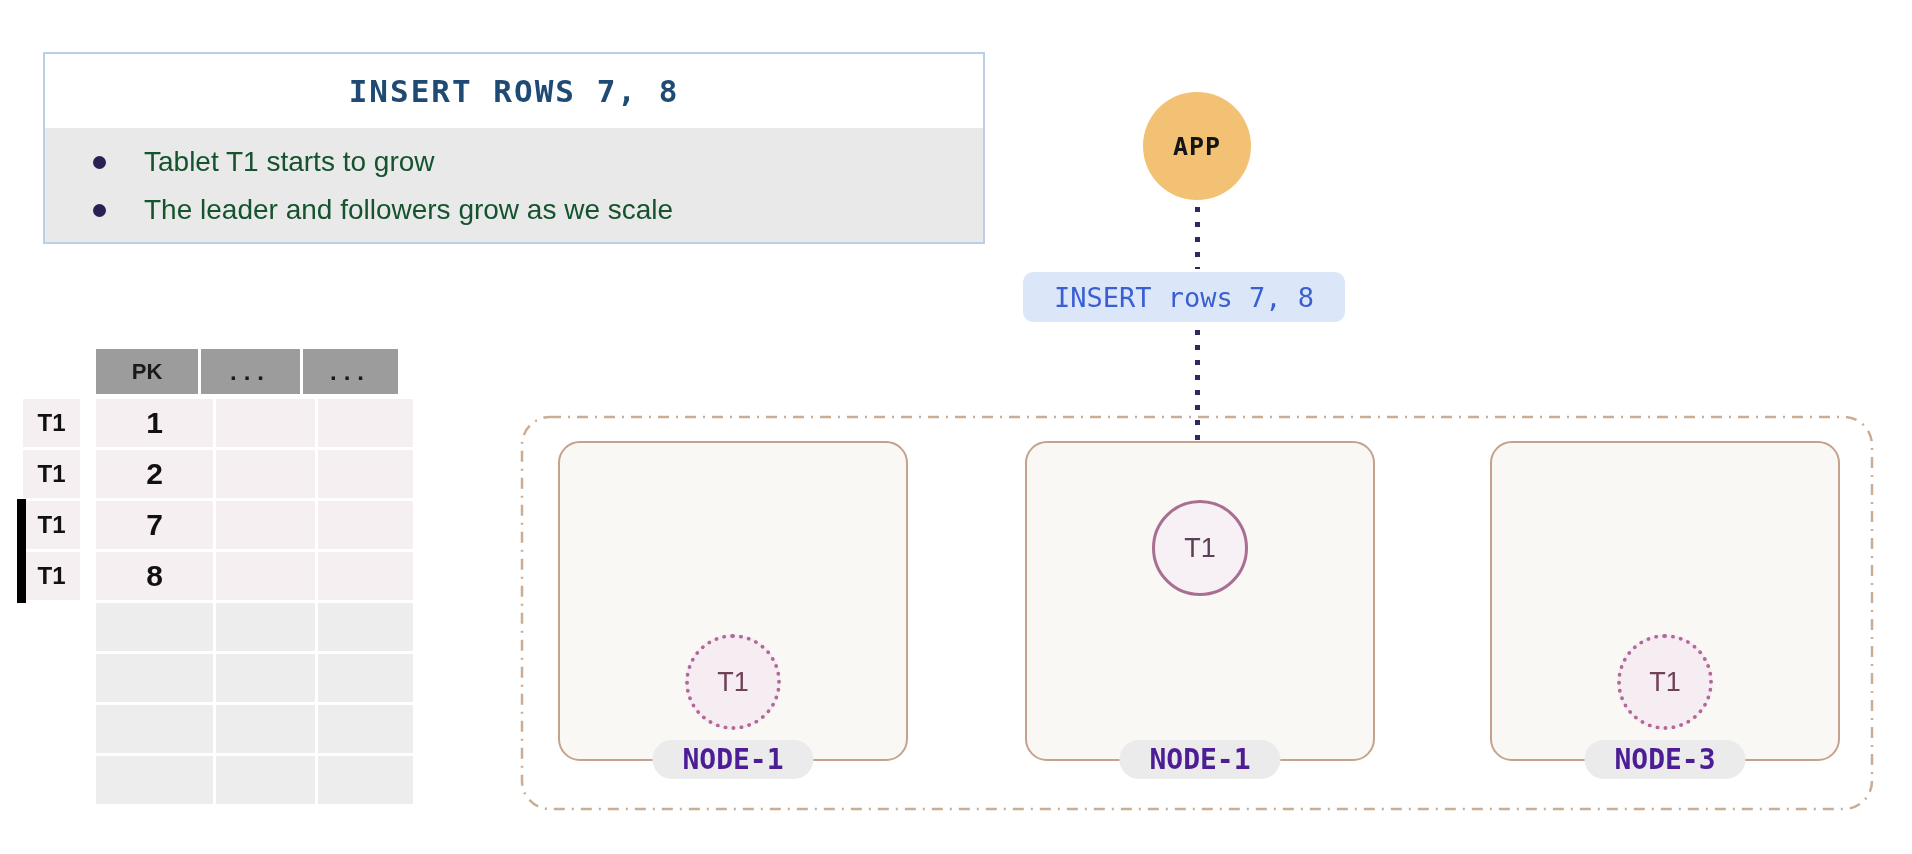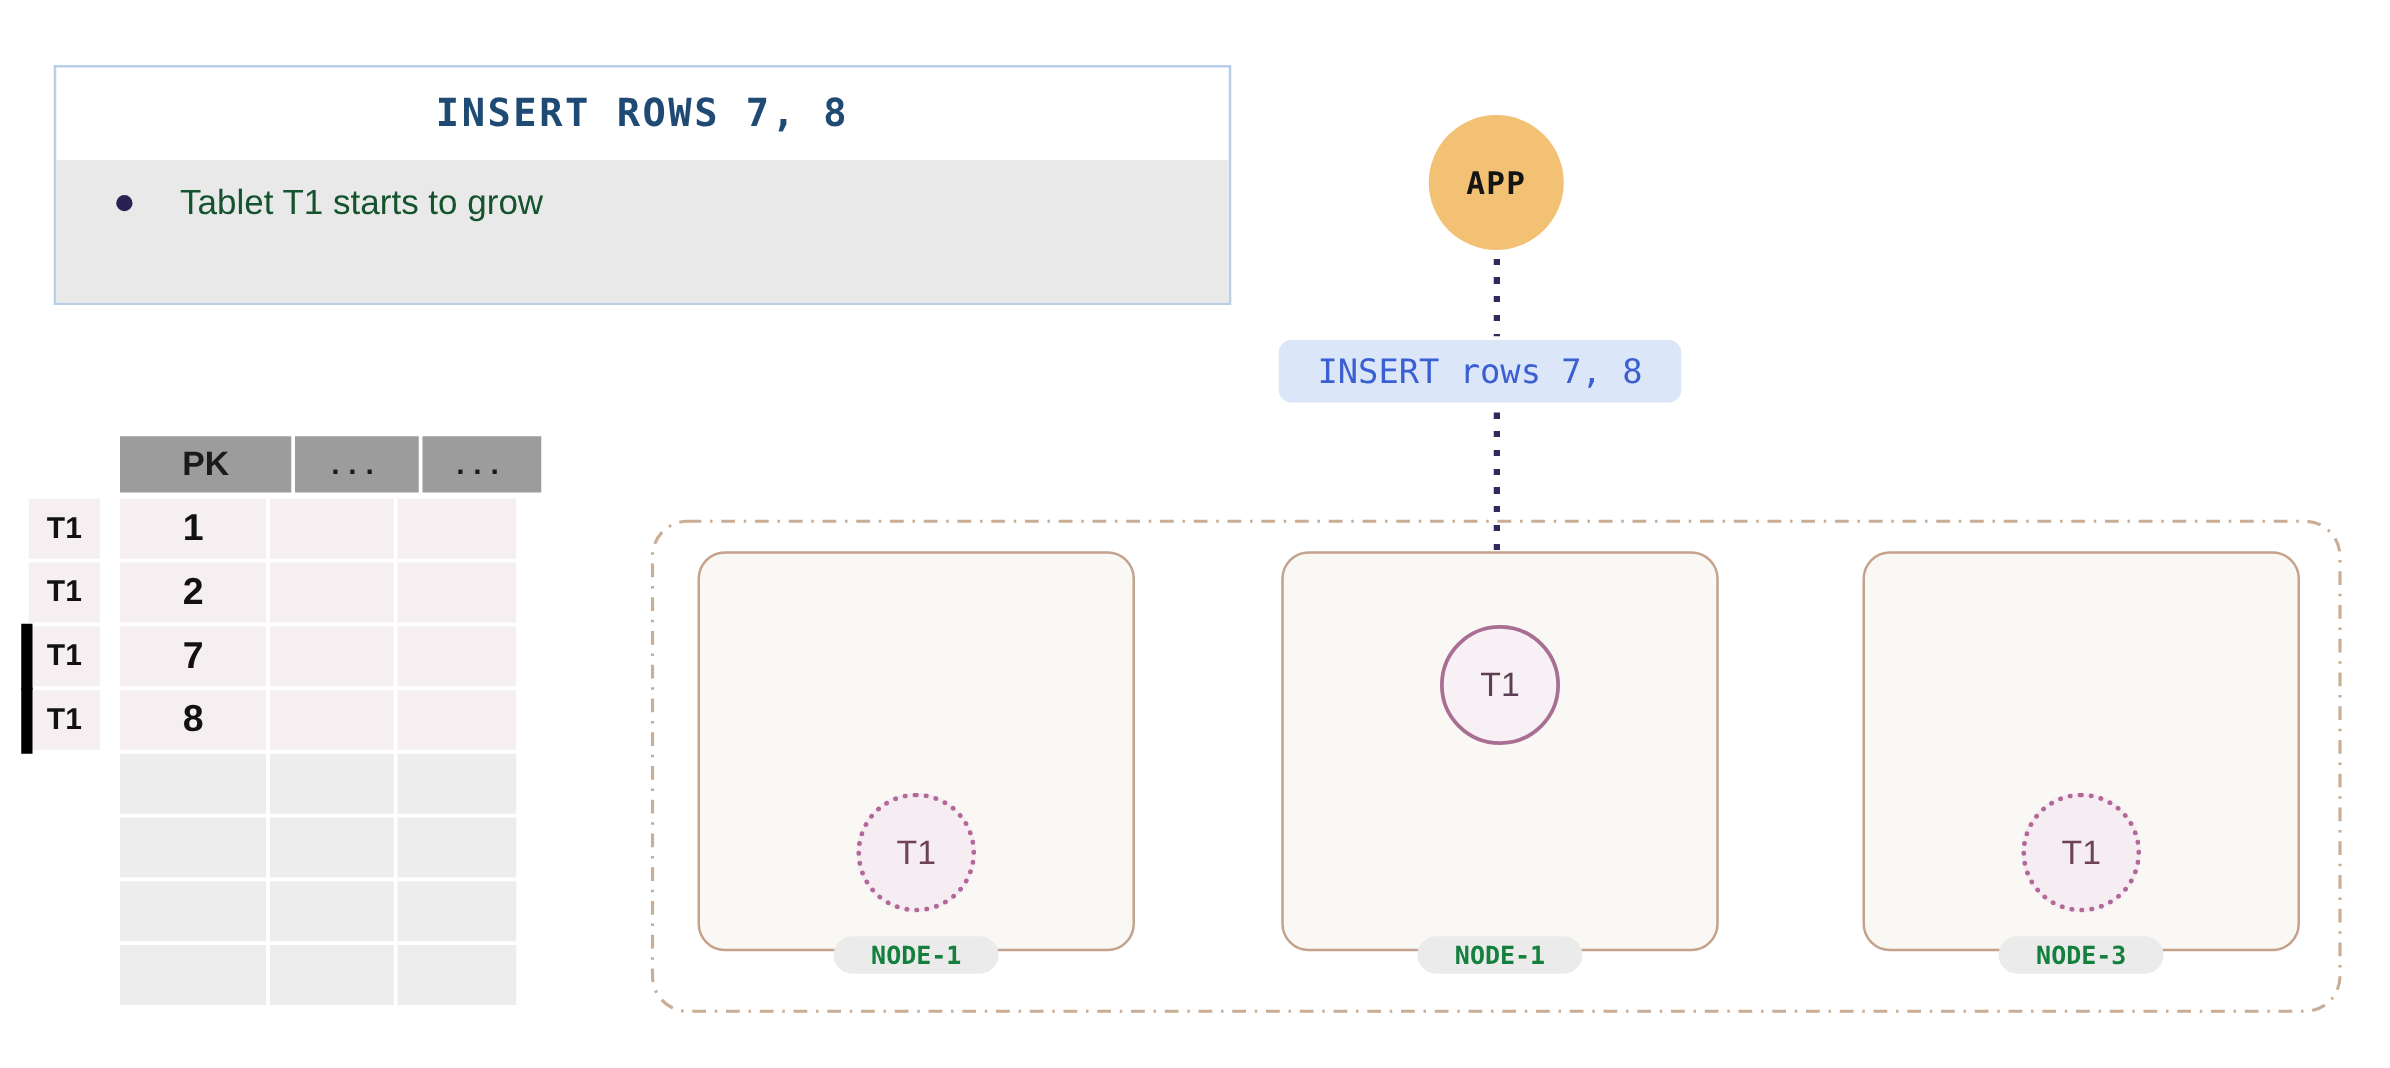--- a/index.html
+++ b/index.html
@@ -14,21 +14,21 @@
              font-size:31px;font-weight:bold;color:#1e4a74;letter-spacing:2px;}
   .info-card .card-body{position:absolute;left:0;right:0;top:74px;bottom:0;background:#e9e9e9;
              padding:10px 0 0 48px;box-sizing:border-box;}
   .bullet-row{display:flex;align-items:center;height:48px;}
   .bullet-dot{width:13px;height:13px;border-radius:50%;background:#272253;margin-right:38px;flex:0 0 auto;}
   .bullet-text{font-size:28px;color:#14532d;}
 
   
   .cell{box-sizing:border-box;display:flex;align-items:center;justify-content:center;}
   .thead-row{position:absolute;left:96px;top:349px;display:flex;gap:3px;}
-  .th{width:137px;height:45px;background:#9c9c9c;color:#1a1a1a;font-weight:bold;font-size:27px;}
+  .th{width:102px;height:45px;background:#9c9c9c;color:#1a1a1a;font-weight:bold;font-size:22px;}
   .th.dots{font-size:24px;letter-spacing:7px;width:99px;}
   .th.dots2{width:95px;}
   .trow{position:absolute;left:96px;display:flex;gap:3px;height:48px;}
   .td{width:117px;height:48px;background:#f6eff1;font-weight:bold;font-size:30px;color:#111;}
   .td.c2{width:99px;}
   .td.c3{width:95px;}
   .trow.empty .td{background:#ededed;}
   .rlabel{position:absolute;left:23px;width:57px;height:48px;background:#f6eff1;
           font-weight:bold;font-size:24px;color:#111;}
   .ins-bar{position:absolute;left:17px;width:9px;height:53px;background:#000;z-index:3;}
@@ -49,37 +49,41 @@
   .arrowhead{position:absolute;left:1181px;top:461px;}
 
   
   .cluster-border{position:absolute;left:520px;top:415px;}
   .node-box{position:absolute;top:441px;width:350px;height:320px;box-sizing:border-box;
             background:#faf8f5;border:2px solid #c4a28b;border-radius:22px;}
   .node-1{left:558px;} .node-2{left:1025px;} .node-3{left:1490px;}
   .node-label{position:absolute;left:50%;bottom:-20px;transform:translateX(-50%);
               background:#ebebeb;border-radius:21px;padding:3px 30px;white-space:nowrap;
               font-family:"DejaVu Sans Mono","Liberation Mono",monospace;
-              font-weight:bold;font-size:20px;color:#15803d;}
+              font-weight:bold;font-size:28px;color:#4c1d95;}
   .tablet{position:absolute;left:50%;width:96px;height:96px;border-radius:50%;box-sizing:border-box;
           display:flex;align-items:center;justify-content:center;font-size:27px;}
   .tablet.leader{top:57px;margin-left:-48px;background:#f7f0f4;border:3px solid #a86f92;color:#5c3f55;}
   .tablet.follower{top:191px;margin-left:-48px;background:#f6edf3;border:4px dotted #b3689a;color:#6e4259;}
 </style>
 </head>
 <body>
 
 <div class="page">
 
   <div class="info-card">
     <div class="card-title">INSERT ROWS 7, 8</div>
     <div class="card-body">
       <div class="bullet-row">
         <span class="bullet-dot"></span>
         <span class="bullet-text">Tablet T1 starts to grow</span>
+      </div>
+      <div class="bullet-row">
+        <span class="bullet-dot"></span>
+        <span class="bullet-text">The leader and followers grow as we scale</span>
       </div>
     </div>
   </div>
 
   <div>
     <div class="thead-row">
       <div class="cell th">PK</div>
       <div class="cell th dots">...</div>
       <div class="cell th dots dots2">...</div>
     </div>

